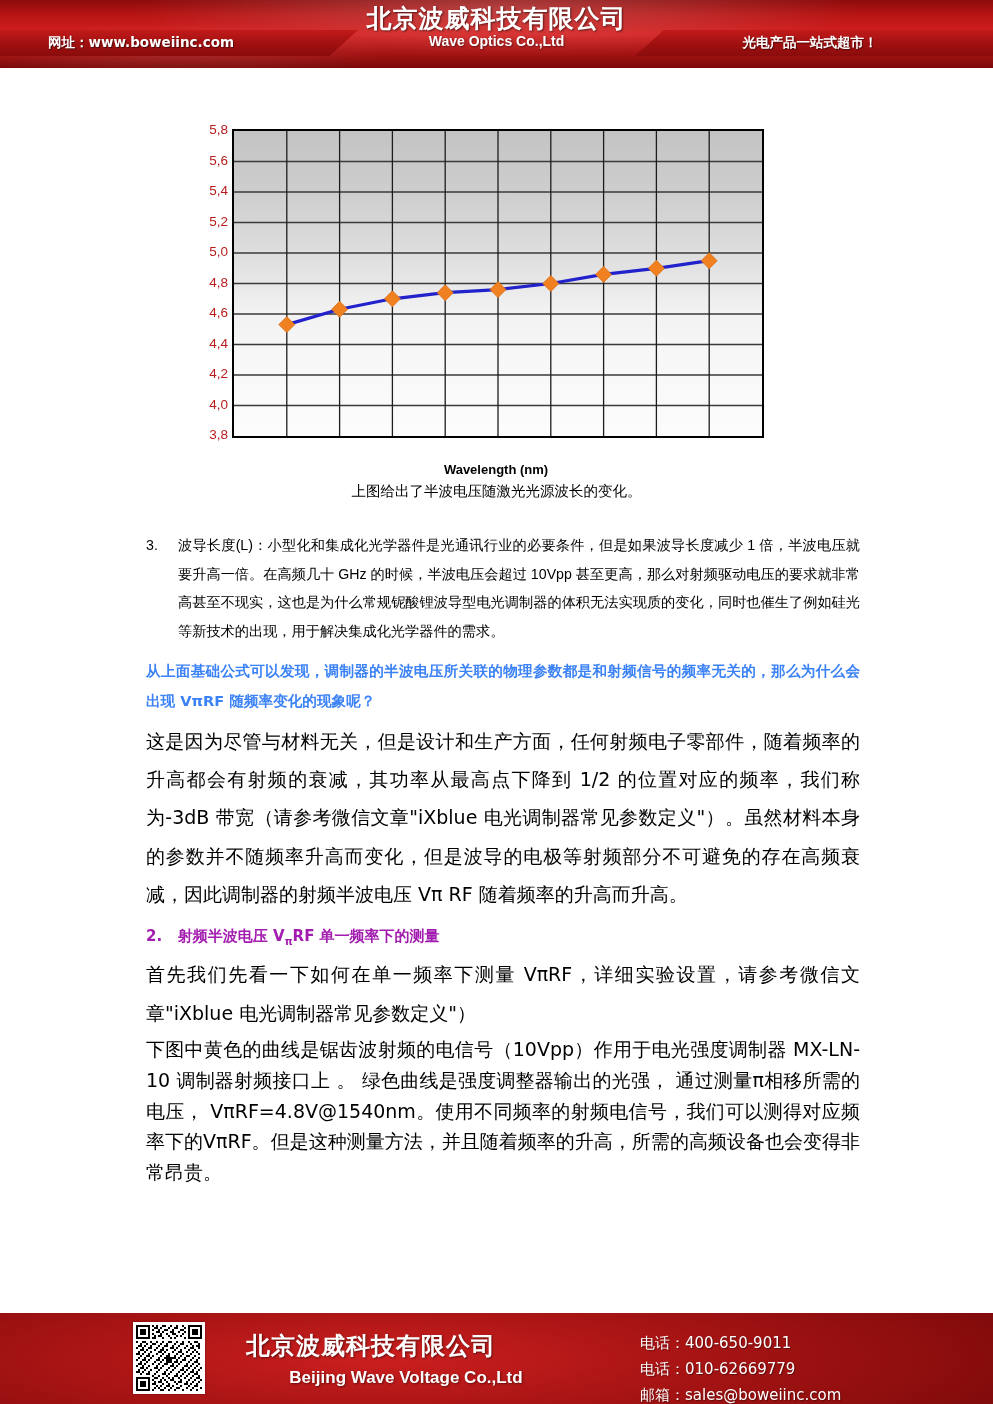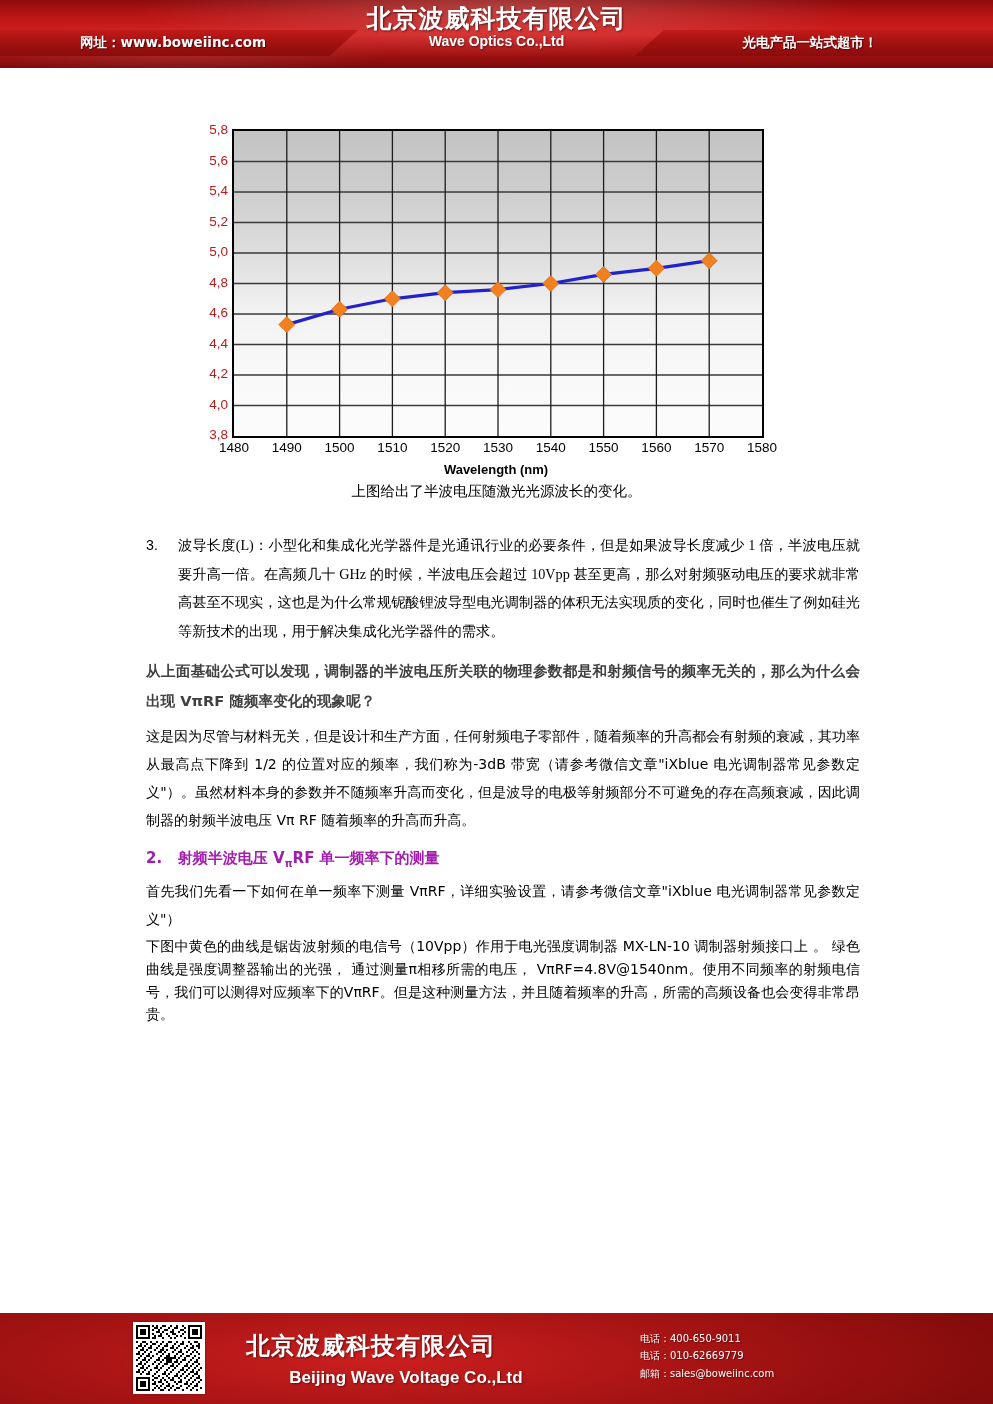--- a/index.html
+++ b/index.html
@@ -57,21 +57,21 @@
     top: 30px;
     height: 26px;
     background: linear-gradient(180deg, #c21a1a 0%, #a01010 55%, #8a0c0c 100%);
     display: flex;
     align-items: center;
     box-shadow: 0 1px 2px rgba(0,0,0,0.35);
   }
   .header .ribbon-left {
     left: 0;
     width: 358px;
-    padding-left: 80px;
+    padding-left: 48px;
     box-sizing: border-box;
     clip-path: polygon(0 0, 100% 0, 92% 100%, 0 100%);
   }
   .header .ribbon-right {
     right: 0;
     width: 358px;
     padding-right: 8px;
     box-sizing: border-box;
     justify-content: center;
     clip-path: polygon(8% 0, 100% 0, 100% 100%, 0 100%);
@@ -178,21 +178,21 @@
     margin-top: -10px;
     font-family: "DejaVu Sans", "Liberation Sans", sans-serif;
   }
 
   
   .content {
     margin: 30px 146px 0 146px;
     width: 714px;
   }
   .para {
-    font-size: 14px;
+    font-size: 19px;
     line-height: 2.02;
     color: #000;
     text-align: justify;
     margin: 0 0 2px 0;
     font-family: "DejaVu Sans", "Liberation Sans", sans-serif;
   }
   .para.tight { line-height: 1.62; }
   .numbered {
     display: flex;
     margin-bottom: 4px;
@@ -202,27 +202,27 @@
     flex: none;
     font-size: 14.2px;
     line-height: 2.02;
     font-family: "Liberation Sans", sans-serif;
   }
   .numbered .body {
     flex: 1;
     font-size: 14.2px;
     line-height: 2.02;
     text-align: justify;
-    font-family: Liberation Serif, serif;
+    font-family: Liberation Sans, sans-serif;
   }
   .bold-para {
     font-size: 14.6px;
     font-weight: bold;
     line-height: 2.05;
-    color: #404040;
+    color: #3b82f6;
     text-align: justify;
     margin: 10px 0 6px 0;
     font-family: "DejaVu Sans", "Liberation Sans", sans-serif;
   }
   .heading {
     font-size: 15px;
     font-weight: bold;
     color: #a21caf;
     margin: 14px 0 8px 0;
     font-family: "DejaVu Sans", "Liberation Sans", sans-serif;
@@ -274,21 +274,21 @@
     font-weight: bold;
     color: #ffffff;
     text-shadow: 1px 1px 2px rgba(0,0,0,0.45);
   }
   .footer .contacts {
     position: absolute;
     left: 640px;
     top: 17px;
   }
   .footer .contacts div {
-    font-size: 10px;
+    font-size: 15px;
     color: #ffffff;
     line-height: 1.74;
     white-space: nowrap;
     text-shadow: 1px 1px 1px rgba(0,0,0,0.4);
     font-family: "DejaVu Sans", "Liberation Sans", sans-serif;
   }
 </style>
 </head>
 <body>
 
@@ -361,33 +361,20 @@
             <polygon points="211.2,153.7 219.2,161.7 211.2,169.7 203.2,161.7"></polygon>
             <polygon points="264,150.6 272,158.6 264,166.6 256,158.6"></polygon>
             <polygon points="316.8,144.5 324.8,152.5 316.8,160.5 308.8,152.5"></polygon>
             <polygon points="369.6,135.4 377.6,143.4 369.6,151.4 361.6,143.4"></polygon>
             <polygon points="422.4,129.3 430.4,137.3 422.4,145.3 414.4,137.3"></polygon>
             <polygon points="475.2,121.7 483.2,129.7 475.2,137.7 467.2,129.7"></polygon>
           </g>
         </svg>
       </div>
 
-      <div class="xlabels">
-        <div style="left:58px">1480</div>
-        <div style="left:110.8px">1490</div>
-        <div style="left:163.6px">1500</div>
-        <div style="left:216.4px">1510</div>
-        <div style="left:269.2px">1520</div>
-        <div style="left:322px">1530</div>
-        <div style="left:374.8px">1540</div>
-        <div style="left:427.6px">1550</div>
-        <div style="left:480.4px">1560</div>
-        <div style="left:533.2px">1570</div>
-        <div style="left:586px">1580</div>
-      </div>
 
       <div class="xtitle">Wavelength (nm)</div>
     </div>
   </div>
 
   <div class="caption">上图给出了半波电压随激光光源波长的变化。</div>
 
   <div class="content">
 
     <div class="numbered">

